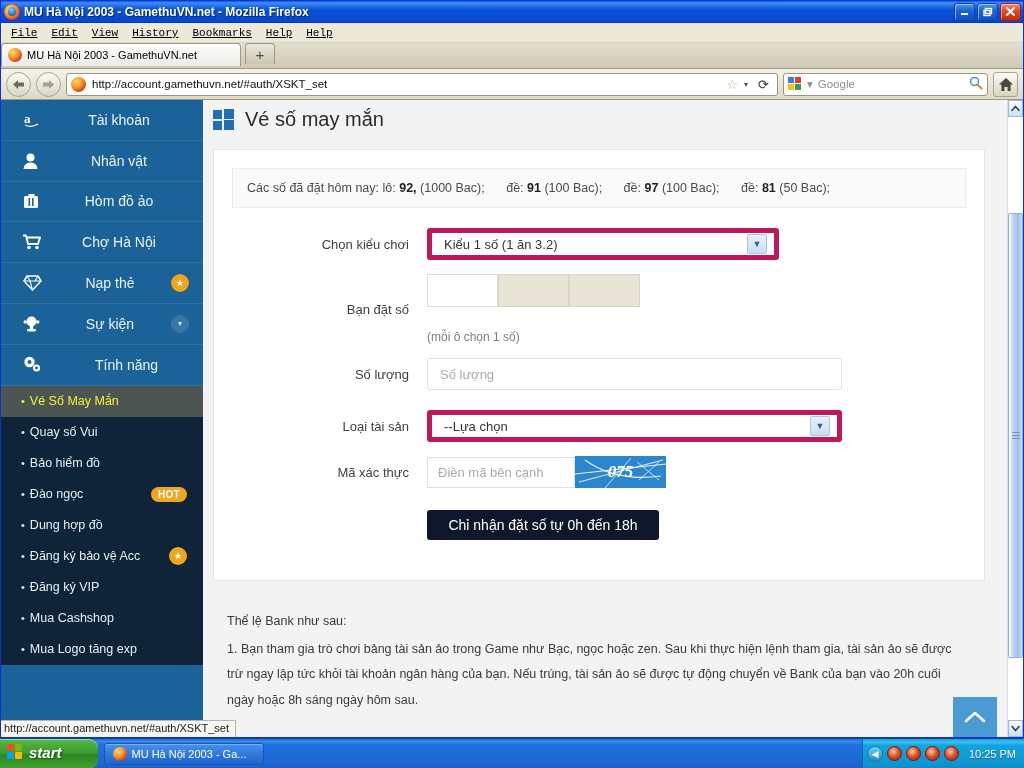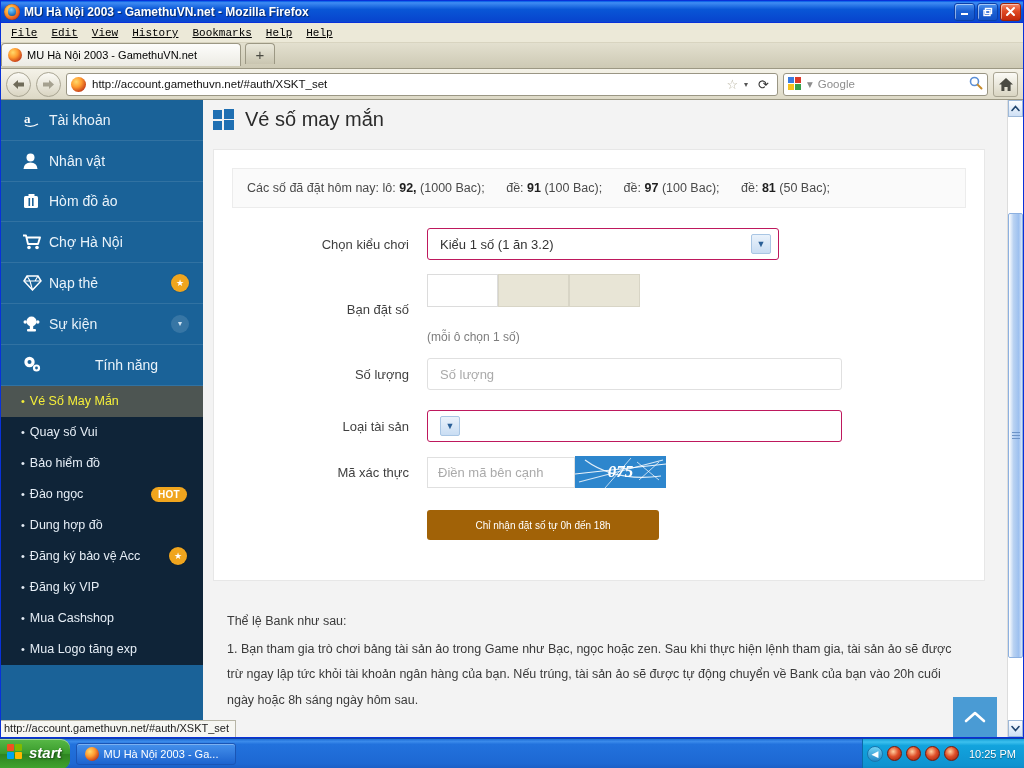--- a/index.html
+++ b/index.html
@@ -158,21 +158,21 @@
     height: 40.8px; display: flex; align-items: center; gap: 0;
     padding: 0 14px 0 22px; cursor: pointer;
     border-bottom: 1px solid rgba(255,255,255,.10);
     font-size: 14px; color: #eaf3fa;
   }
   .side-item.active-parent { background: #1a6298; gap: 46px; }
   .side-item .ico {
     width: 26px; flex: 0 0 26px; display: flex; align-items: center; justify-content: flex-start;
     color: #fff; font-size: 15px;
   }
-  .side-item .lbl { flex: 1 1 auto; white-space: nowrap; }
+  .side-item .lbl { flex: 1 1 auto; white-space: nowrap; text-align: center; }
   .badge-star {
     width: 18px; height: 18px; border-radius: 50%;
     background: #f0a51e; color: #fff; font-size: 9px;
     display: flex; align-items: center; justify-content: center; flex: 0 0 auto;
     box-shadow: 0 0 0 1px rgba(0,0,0,.08);
   }
   .badge-chev {
     width: 18px; height: 18px; border-radius: 50%;
     background: rgba(255,255,255,.13); color: #cfe3f2; font-size: 8px;
     display: flex; align-items: center; justify-content: center; flex: 0 0 auto;
@@ -222,21 +222,21 @@
 
   .form { padding: 20px 18px 26px 18px; }
   .row { display: flex; align-items: center; margin-bottom: 14px; }
   .row .lab {
     width: 195px; flex: 0 0 195px; text-align: right; padding-right: 18px;
     font-size: 13px; color: #3f3f3f;
   }
   .row .fld { flex: 1 1 auto; }
 
   .sel {
-    width: 352px; height: 32px; border: 1px solid #be185d; background: #fff;
+    width: 352px; height: 32px; border: 5px solid #be185d; background: #fff;
     border-radius: 3px; display: flex; align-items: center;
     padding: 0 2px 0 12px; font-size: 13px; color: #333; cursor: pointer;
   }
   .sel.wide { width: 415px; }
   .sel .val { flex: 1 1 auto; }
   .sel .arrow {
     width: 20px; height: 20px; margin-right: 5px; flex: 0 0 auto;
     background: linear-gradient(to bottom,#eaf2fb,#c9ddf3);
     border: 1px solid #a9c6e4; border-radius: 2px;
     display: flex; align-items: center; justify-content: center;
@@ -267,22 +267,22 @@
   }
   .captcha-img .code {
     color: #fff; font-size: 17px; font-weight: bold; font-style: italic;
     letter-spacing: 0px; position: relative; z-index: 2;
     font-family: "Liberation Serif", serif;
   }
   .captcha-img svg { position: absolute; left: 0; top: 0; z-index: 3; }
 
   .submit-btn {
     margin-left: 0; margin-top: 6px;
-    width: 232px; height: 30px; background: #a16207; color: #fff;
-    border: none; border-radius: 3px; font-size: 10px;
+    width: 232px; height: 30px; background: #0f172a; color: #fff;
+    border: none; border-radius: 3px; font-size: 14px;
     display: flex; align-items: center; justify-content: center; cursor: pointer;
     font-family: "Liberation Sans", sans-serif;
   }
 
   .rules {
     margin: 18px 22px 0 10px; padding: 10px 14px 14px 14px;
     font-size: 12.5px; color: #3a3a3a; line-height: 2.05;
   }
   .rules p { margin-bottom: 2px; }
 
@@ -322,21 +322,21 @@
     white-space: nowrap;
   }
 
   
   #taskbar {
     position: absolute; left: 0; bottom: 0; width: 1024px; height: 30px;
     background: linear-gradient(to bottom,#1f6fd6 0%,#3b8beb 9%,#2272dd 18%,#1d68d3 85%,#1c5fc6 100%);
     border-top: 1px solid #1040a8; display: flex; align-items: center;
   }
   #startbtn {
-    height: 30px; padding: 0 8px 2px 7px;
+    height: 30px; padding: 0 36px 2px 7px;
     background: linear-gradient(to bottom,#58b947 0%,#3a9b2c 48%,#2e8421 52%,#41a52f 100%);
     border-radius: 0 9px 9px 0;
     display: flex; align-items: center; gap: 5px; cursor: pointer;
     box-shadow: inset 0 1px 0 rgba(255,255,255,.45);
   }
   #startbtn .flag { width: 17px; height: 17px; position: relative; }
   #startbtn .flag i { position: absolute; width: 7px; height: 7px; display: block; border-radius:1px;}
   #startbtn .flag i:nth-child(1){left:0;top:0;background:#f25022;}
   #startbtn .flag i:nth-child(2){left:8px;top:0;background:#7fba00;}
   #startbtn .flag i:nth-child(3){left:0;top:8px;background:#00a4ef;}
@@ -662,20 +662,21 @@
                 <div class="lab">Số lượng</div>
                 <div class="fld">
                   <div class="txtinput">Số lượng</div>
                 </div>
               </div>
 
               <div class="row" style="margin-top:20px;">
                 <div class="lab">Loại tài sản</div>
                 <div class="fld">
                   <div class="sel wide">
+                    <span class="val">--Lựa chọn</span>
                     <span class="arrow">▼</span>
                   </div>
                 </div>
               </div>
 
               <div class="row" style="margin-top:14px;">
                 <div class="lab">Mã xác thực</div>
                 <div class="fld">
                   <div class="captcha-row">
                     <span class="captcha-input">Điền mã bên cạnh</span>

